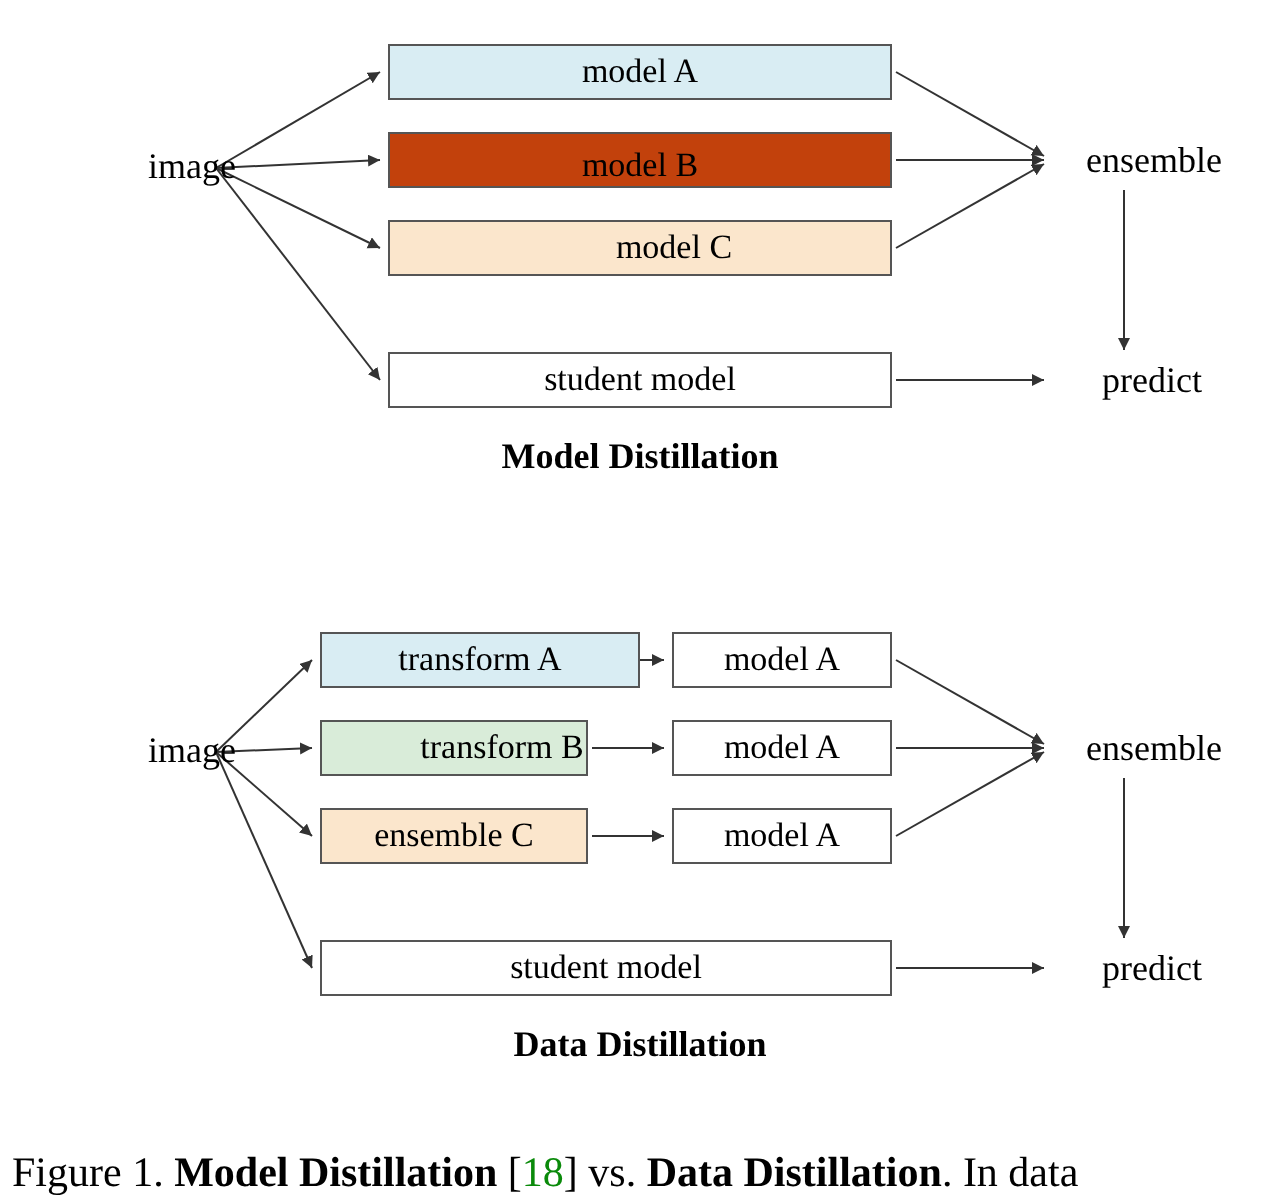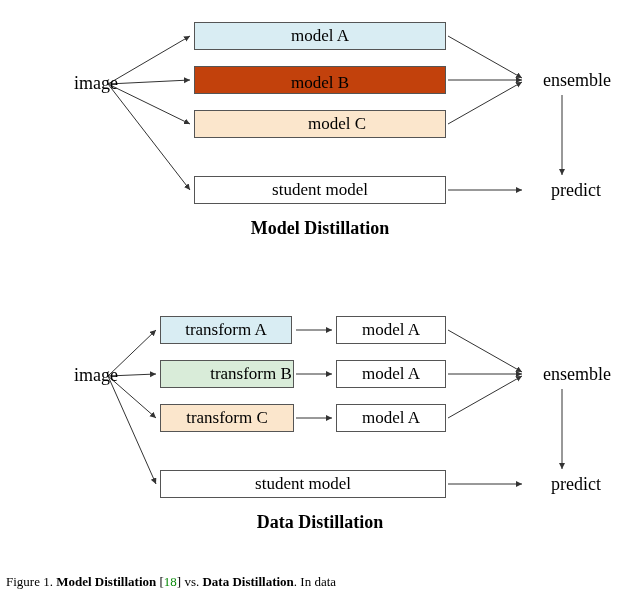--- a/index.html
+++ b/index.html
@@ -30,21 +30,21 @@
     margin-left: 16px;
   }
   .title {
     position: absolute;
     font-weight: bold;
     font-size: 18px;
     text-align: center;
   }
   .caption {
     position: absolute;
-    font-size: 13px;
+    font-size: 21px;
     white-space: nowrap;
   }
   .cite { color: #0a8a0a; }
   svg.arrows {
     position: absolute;
     left: 0; top: 0;
     pointer-events: none;
   }
 </style>
 </head>
@@ -117,28 +117,28 @@
     <line x1="448" y1="84" x2="522" y2="84" stroke="#333" stroke-width="1" marker-end="url(#ah2)"></line>
     <line x1="448" y1="128" x2="522" y2="86" stroke="#333" stroke-width="1" marker-end="url(#ah2)"></line>
 
     <line x1="448" y1="194" x2="522" y2="194" stroke="#333" stroke-width="1" marker-end="url(#ah2)"></line>
 
     <line x1="562" y1="99" x2="562" y2="179" stroke="#333" stroke-width="1" marker-end="url(#ah2)"></line>
   </svg>
 
   <span class="label" style="left:58px;top:75px;">image</span>
 
-  <div class="box" style="left:160px;top:26px;width:132px;height:28px;background:#d9edf3;">
+  <div class="box" style="left:160px;top:26px;width:160px;height:28px;background:#d9edf3;">
     <span>transform A</span>
   </div>
   <div class="box" style="left:160px;top:70px;width:134px;height:28px;background:#d9ecd9;padding-left:48px;">
     <span>transform B</span>
   </div>
   <div class="box" style="left:160px;top:114px;width:134px;height:28px;background:#fbe6cc;">
-    <span>transform C</span>
+    <span>ensemble C</span>
   </div>
 
   <div class="box" style="left:336px;top:26px;width:110px;height:28px;">
     <span>model A</span>
   </div>
   <div class="box" style="left:336px;top:70px;width:110px;height:28px;">
     <span>model A</span>
   </div>
   <div class="box" style="left:336px;top:114px;width:110px;height:28px;">
     <span>model A</span>

